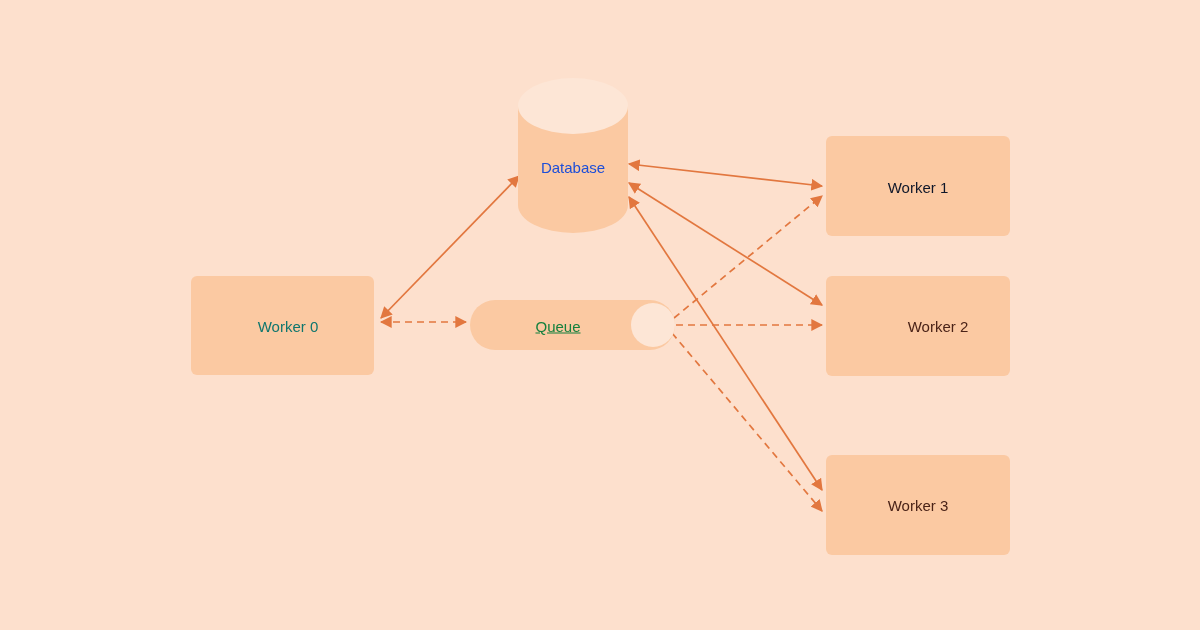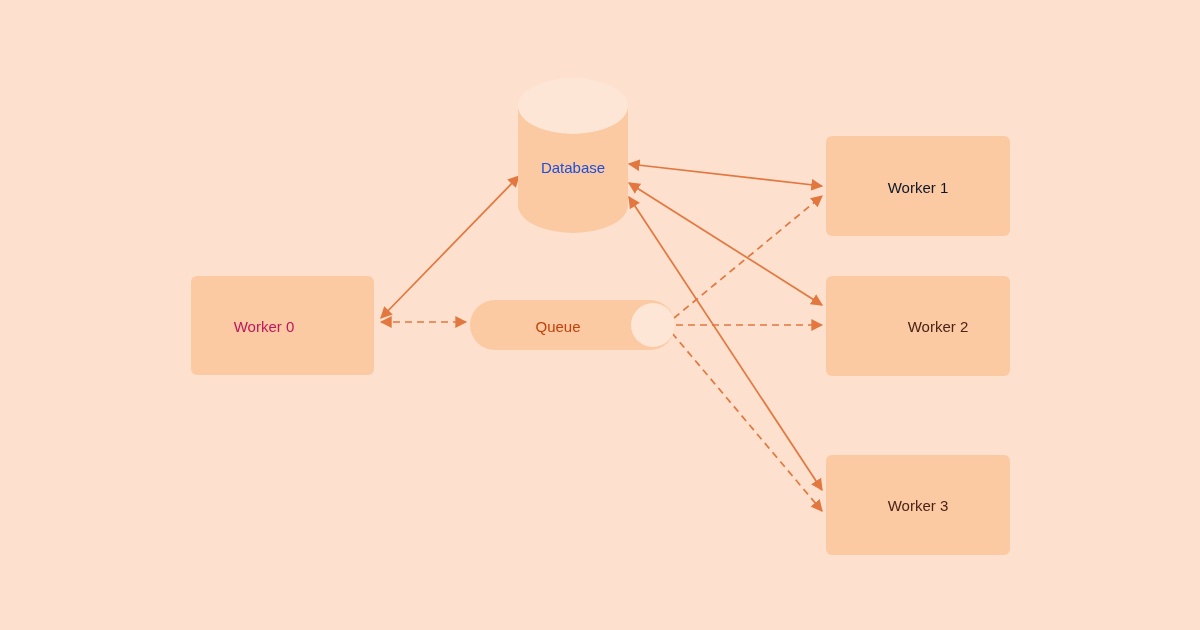--- a/index.html
+++ b/index.html
@@ -52,21 +52,21 @@
         <ellipse cx="573" cy="106" rx="55" ry="28" fill="#FDE6D6"></ellipse>
         <rect x="470" y="300" width="205" height="50" rx="25" ry="25" fill="#FBC9A2"></rect>
         <circle cx="653" cy="325" r="22" fill="#FDE6D6"></circle>
         <rect x="826" y="136" width="184" height="100" rx="6" ry="6" fill="#FBC9A2"></rect>
         <rect x="826" y="276" width="184" height="100" rx="6" ry="6" fill="#FBC9A2"></rect>
         <rect x="826" y="455" width="184" height="100" rx="6" ry="6" fill="#FBC9A2"></rect>
       </g>
   </svg>
 
   <div id="labels-group">
-      <div class="node-label" style="left: 264px; top: 326px; color: #be185d; text-align: center;">Worker 0</div>
+      <div class="node-label" style="left: 288px; top: 326px; color: #0f766e; text-align: center;">Worker 0</div>
       <div class="node-label" style="left: 573px; top: 167px; color: #1d4ed8;">Database</div>
-      <div class="node-label" style="left: 558px; top: 326px; color: #c2410c;">Queue</div>
+      <div class="node-label" style="left: 558px; top: 326px; color: #15803d; text-decoration: underline;">Queue</div>
       <div class="node-label" style="left: 918px; top: 187px; color: #0f172a;">Worker 1</div>
       <div class="node-label" style="left: 918px; top: 326px; color: rgb(74, 35, 24); margin-left: 20px;">Worker 2</div>
       <div class="node-label" style="left: 918px; top: 505px; color: rgb(74, 35, 24); text-align: center;">Worker 3</div>
     </div>
 
 </div>
 
 </body></html>

